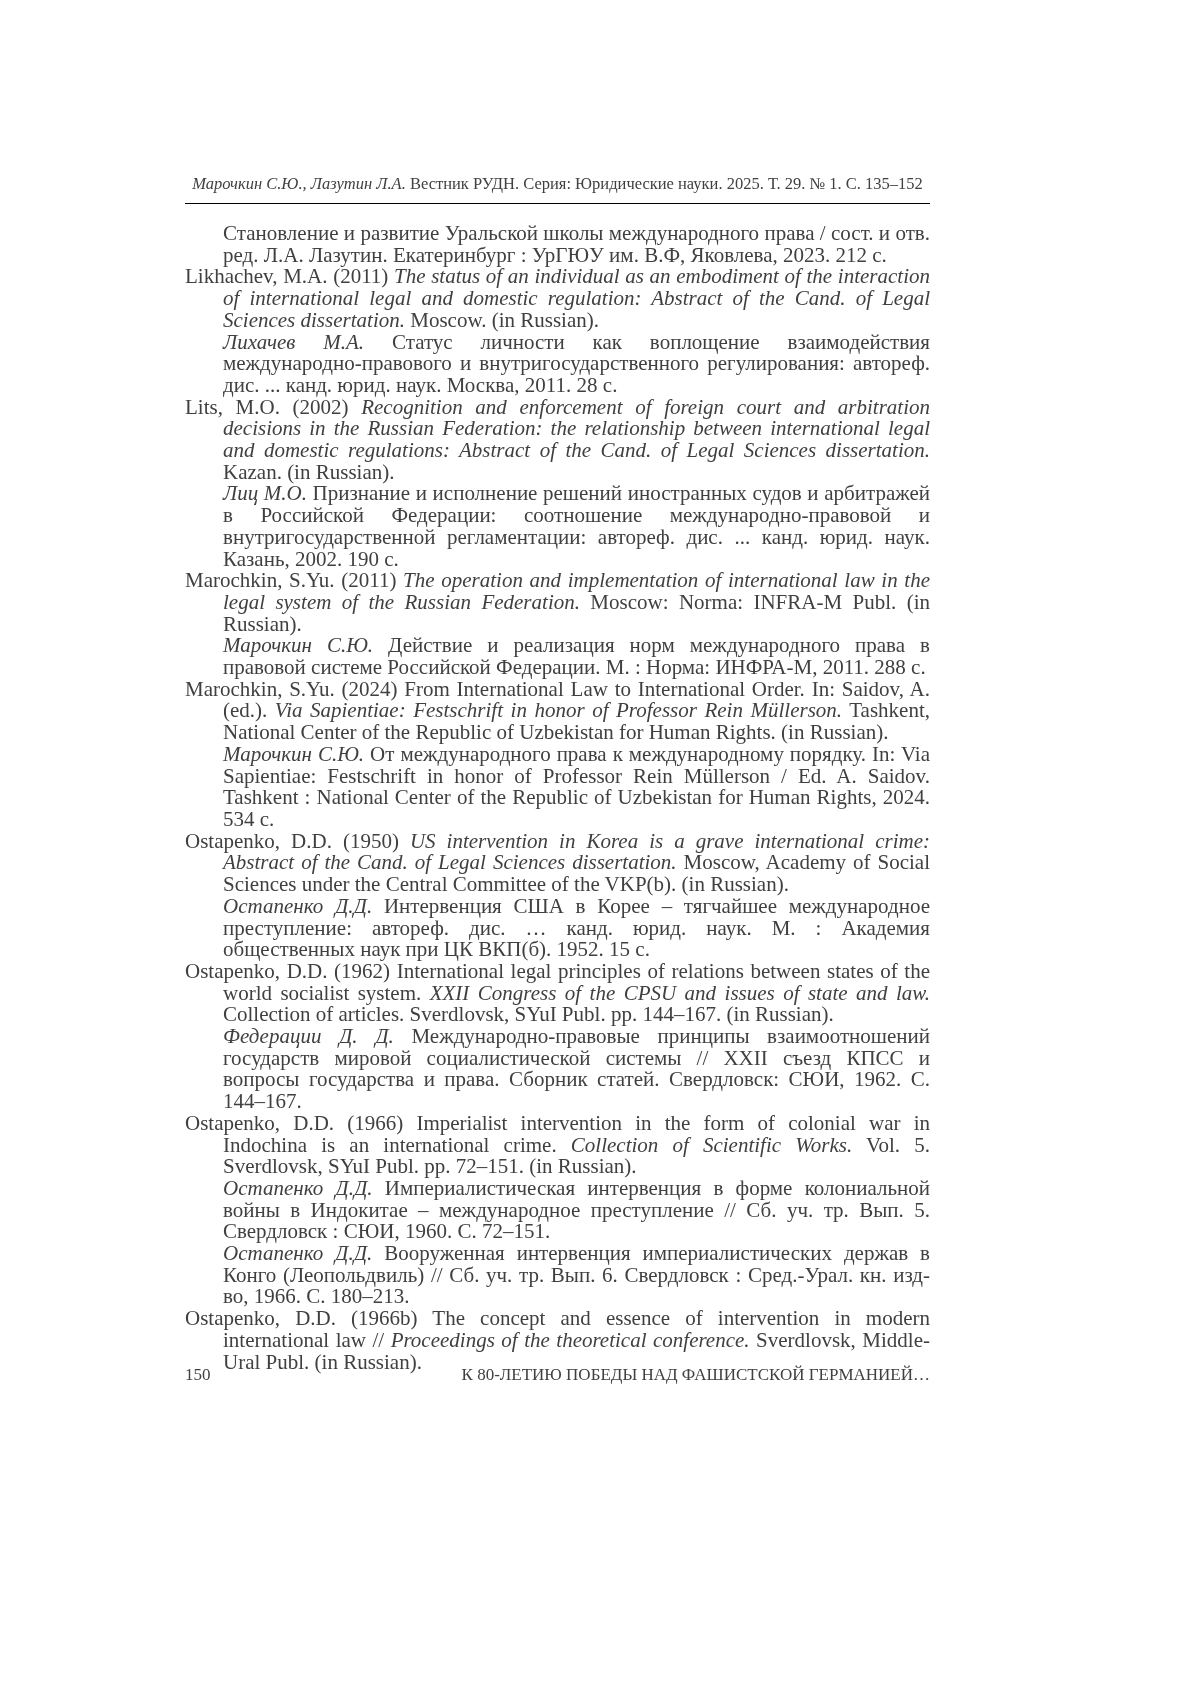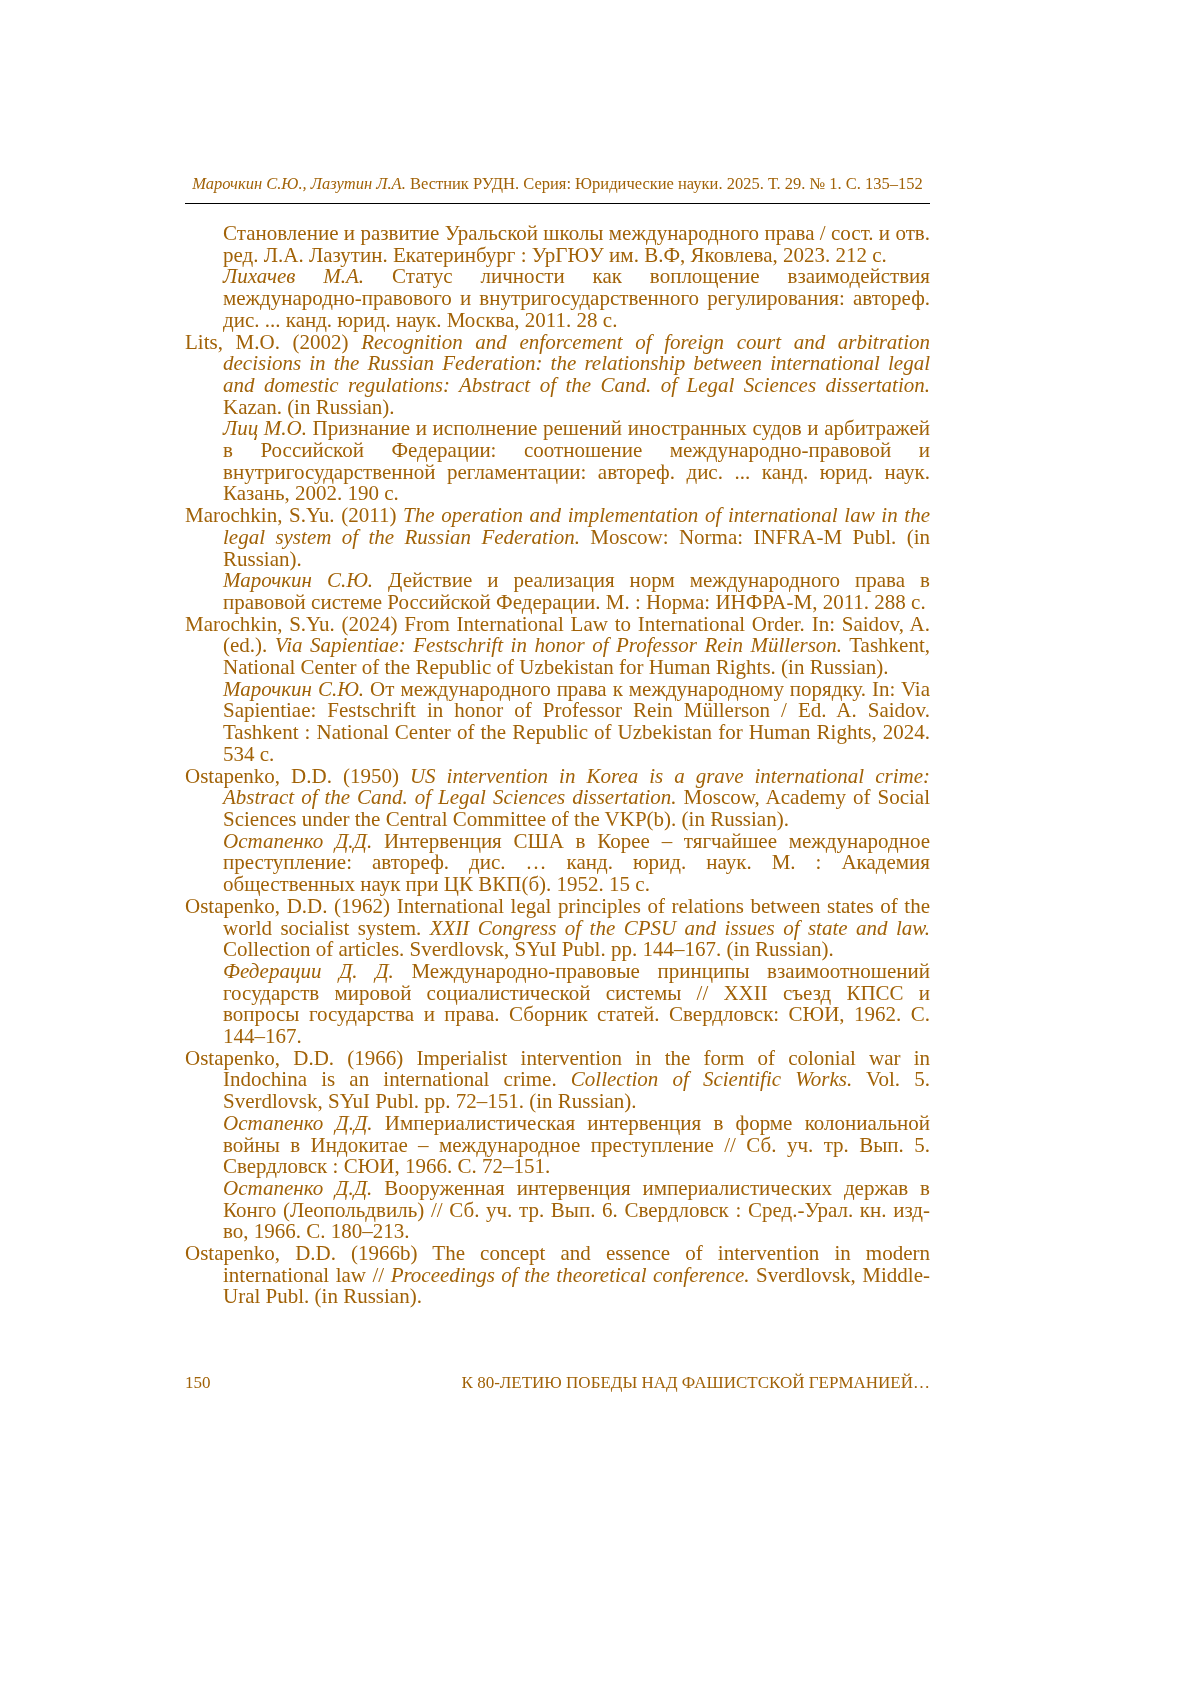--- a/index.html
+++ b/index.html
@@ -5,21 +5,21 @@
   html, body {
     margin: 0;
     padding: 0;
     background: #ffffff;
   }
   .page {
     position: relative;
     width: 1200px;
     height: 1697px;
     background: #ffffff;
-    color: #a16207;
+    color: #404040;
     font-family: "Liberation Serif", "DejaVu Serif", serif;
     overflow: hidden;
   }
   .running-header {
     position: absolute;
     top: 174px;
     left: 185px;
     width: 745px;
     font-size: 16.5px;
     line-height: 20px;
@@ -57,49 +57,49 @@
   .page-footer {
     position: absolute;
     top: 1364px;
     left: 185px;
     width: 745px;
     font-size: 17px;
     line-height: 22px;
     display: flex;
     justify-content: space-between;
     align-items: baseline;
-    margin-top: 8px;
   }
 </style>
 </head>
 <body>
 
 <div class="page">
 
   <div class="running-header">
     <span class="it">Марочкин С.Ю., Лазутин Л.А.</span><span> Вестник РУДН. Серия: Юридические науки. 2025. Т. 29. № 1. С. 135–152</span>
   </div>
 
   <div class="header-rule"></div>
 
   <div class="references">
       <div class="ref ref-block"><span>Становление и развитие Уральской школы международного права / сост. и отв. ред. Л.А. Лазутин. Екатеринбург : УрГЮУ им. В.Ф, Яковлева, 2023. 212 с.</span></div>
+      <div class="ref ref-hang"><span>Likhachev, M.A. (2011) </span><span class="it">The status of an individual as an embodiment of the interaction of international legal and domestic regulation: Abstract of the Cand. of Legal Sciences dissertation.</span><span> Moscow. (in Russian).</span></div>
       <div class="ref ref-block"><span class="it">Лихачев М.А.</span><span> Статус личности как воплощение взаимодействия международно-правового и внутригосударственного регулирования: автореф. дис. ... канд. юрид. наук. Москва, 2011. 28 с.</span></div>
       <div class="ref ref-hang"><span>Lits, M.O. (2002) </span><span class="it">Recognition and enforcement of foreign court and arbitration decisions in the Russian Federation: the relationship between international legal and domestic regulations: Abstract of the Cand. of Legal Sciences dissertation.</span><span> Kazan. (in Russian).</span></div>
       <div class="ref ref-block"><span class="it">Лиц М.О.</span><span> Признание и исполнение решений иностранных судов и арбитражей в Российской Федерации: соотношение международно-правовой и внутригосударственной регламентации: автореф. дис. ... канд. юрид. наук. Казань, 2002. 190 с.</span></div>
       <div class="ref ref-hang"><span>Marochkin, S.Yu. (2011) </span><span class="it">The operation and implementation of international law in the legal system of the Russian Federation.</span><span> Moscow: Norma: INFRA-M Publ. (in Russian).</span></div>
       <div class="ref ref-block"><span class="it">Марочкин С.Ю.</span><span> Действие и реализация норм международного права в правовой системе Российской Федерации. М. : Норма: ИНФРА-М, 2011. 288 с.</span></div>
       <div class="ref ref-hang"><span>Marochkin, S.Yu. (2024) From International Law to International Order. In: Saidov, A. (ed.). </span><span class="it">Via Sapientiae: Festschrift in honor of Professor Rein Müllerson.</span><span> Tashkent, National Center of the Republic of Uzbekistan for Human Rights. (in Russian).</span></div>
       <div class="ref ref-block"><span class="it">Марочкин С.Ю.</span><span> От международного права к международному порядку. In: Via Sapientiae: Festschrift in honor of Professor Rein Müllerson / Ed. A. Saidov. Tashkent : National Center of the Republic of Uzbekistan for Human Rights, 2024. 534 с.</span></div>
       <div class="ref ref-hang"><span>Ostapenko, D.D. (1950) </span><span class="it">US intervention in Korea is a grave international crime: Abstract of the Cand. of Legal Sciences dissertation.</span><span> Moscow, Academy of Social Sciences under the Central Committee of the VKP(b). (in Russian).</span></div>
       <div class="ref ref-block"><span class="it">Остапенко Д.Д.</span><span> Интервенция США в Корее – тягчайшее международное преступление: автореф. дис. … канд. юрид. наук. М. : Академия общественных наук при ЦК ВКП(б). 1952. 15 с.</span></div>
       <div class="ref ref-hang"><span>Ostapenko, D.D. (1962) International legal principles of relations between states of the world socialist system. </span><span class="it">XXII Congress of the CPSU and issues of state and law.</span><span> Collection of articles. Sverdlovsk, SYuI Publ. pp. 144–167. (in Russian).</span></div>
       <div class="ref ref-block"><span class="it">Федерации Д. Д.</span><span> Международно-правовые принципы взаимоотношений государств мировой социалистической системы // XXII съезд КПСС и вопросы государства и права. Сборник статей. Свердловск: СЮИ, 1962. С. 144–167.</span></div>
       <div class="ref ref-hang"><span>Ostapenko, D.D. (1966) Imperialist intervention in the form of colonial war in Indochina is an international crime. </span><span class="it">Collection of Scientific Works.</span><span> Vol. 5. Sverdlovsk, SYuI Publ. pp. 72–151. (in Russian).</span></div>
-      <div class="ref ref-block"><span class="it">Остапенко Д.Д.</span><span> Империалистическая интервенция в форме колониальной войны в Индокитае – международное преступление // Сб. уч. тр. Вып. 5. Свердловск : СЮИ, 1966. С. 72–151.</span></div>
+      <div class="ref ref-block"><span class="it">Остапенко Д.Д.</span><span> Империалистическая интервенция в форме колониальной войны в Индокитае – международное преступление // Сб. уч. тр. Вып. 5. Свердловск : СЮИ, 1960. С. 72–151.</span></div>
       <div class="ref ref-block"><span class="it">Остапенко Д.Д.</span><span> Вооруженная интервенция империалистических держав в Конго (Леопольдвиль) // Сб. уч. тр. Вып. 6. Свердловск : Сред.-Урал. кн. изд-во, 1966. С. 180–213.</span></div>
       <div class="ref ref-hang"><span>Ostapenko, D.D. (1966b) The concept and essence of intervention in modern international law // </span><span class="it">Proceedings of the theoretical conference.</span><span> Sverdlovsk, Middle-Ural Publ. (in Russian).</span></div>
     </div>
 
   <div class="page-footer">
     <span>150</span>
     <span>К 80-ЛЕТИЮ ПОБЕДЫ НАД ФАШИСТСКОЙ ГЕРМАНИЕЙ…</span>
   </div>
 
 </div>

